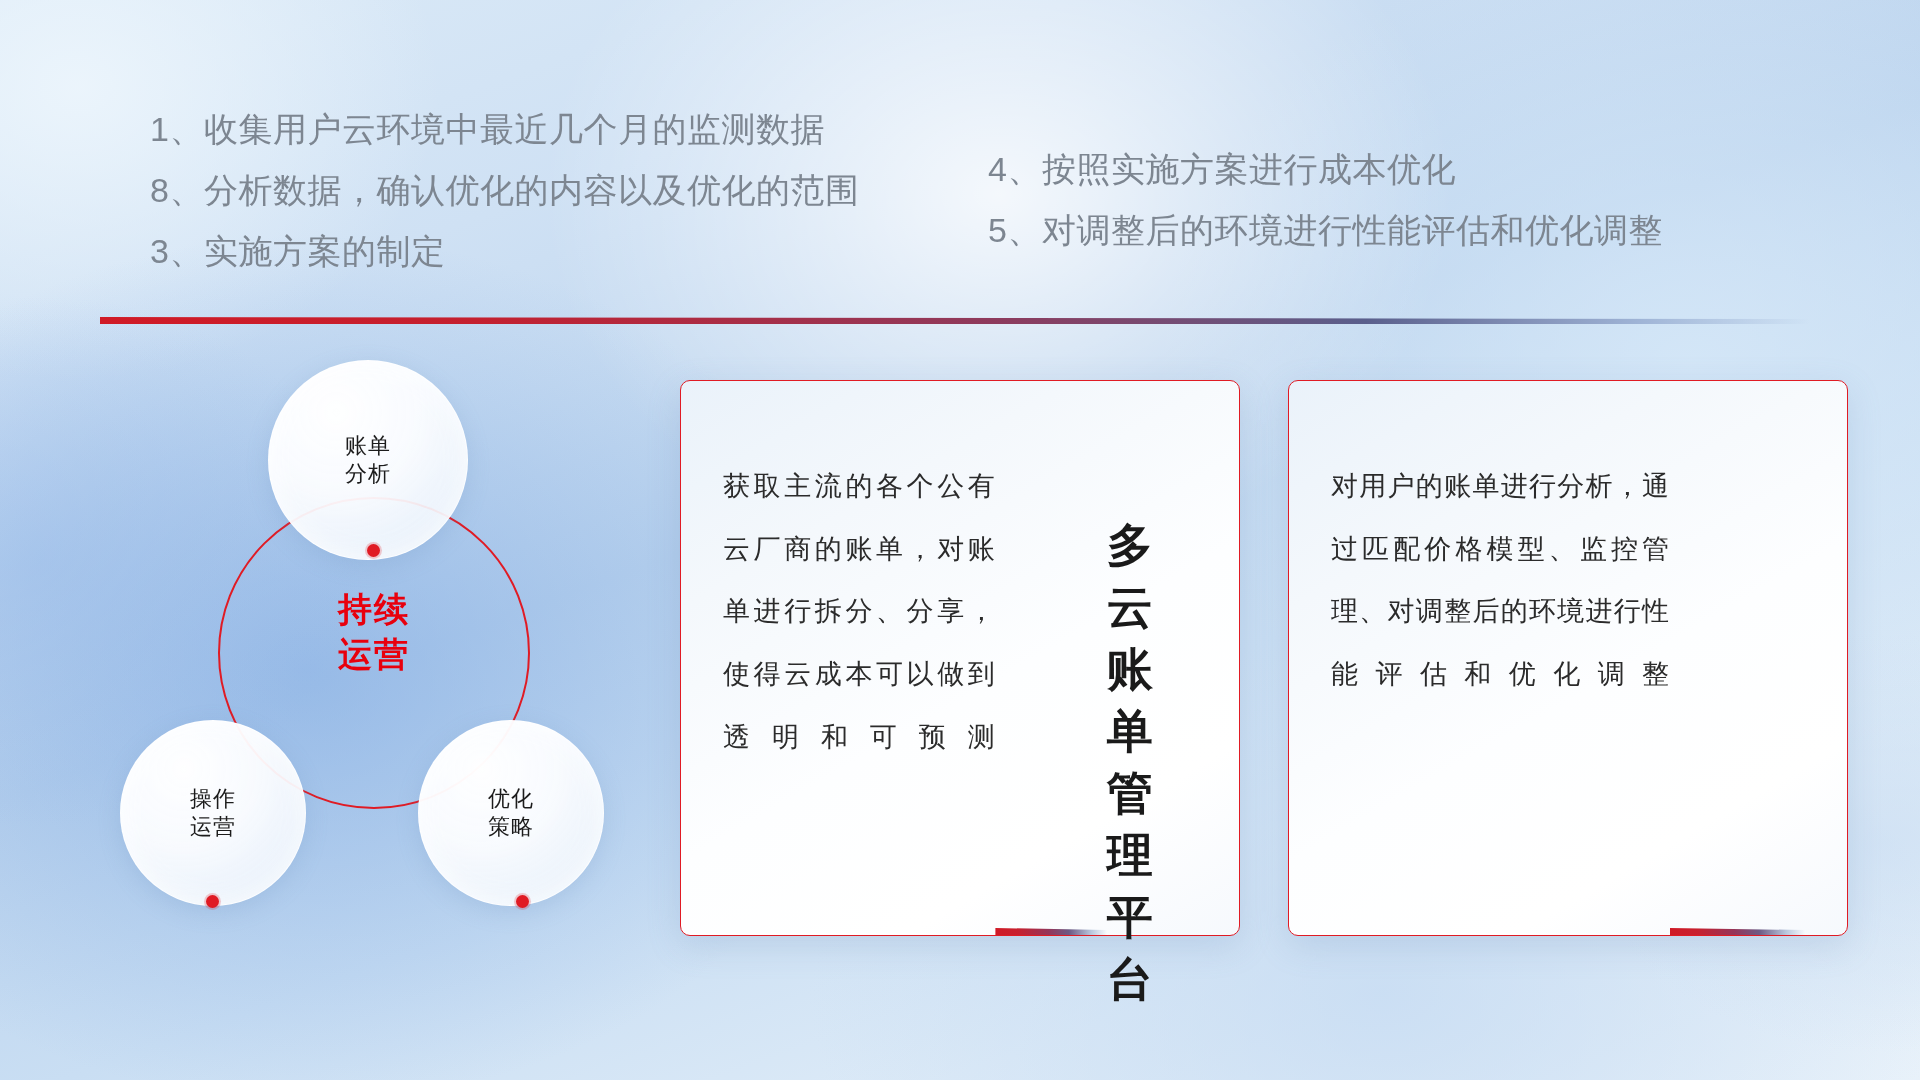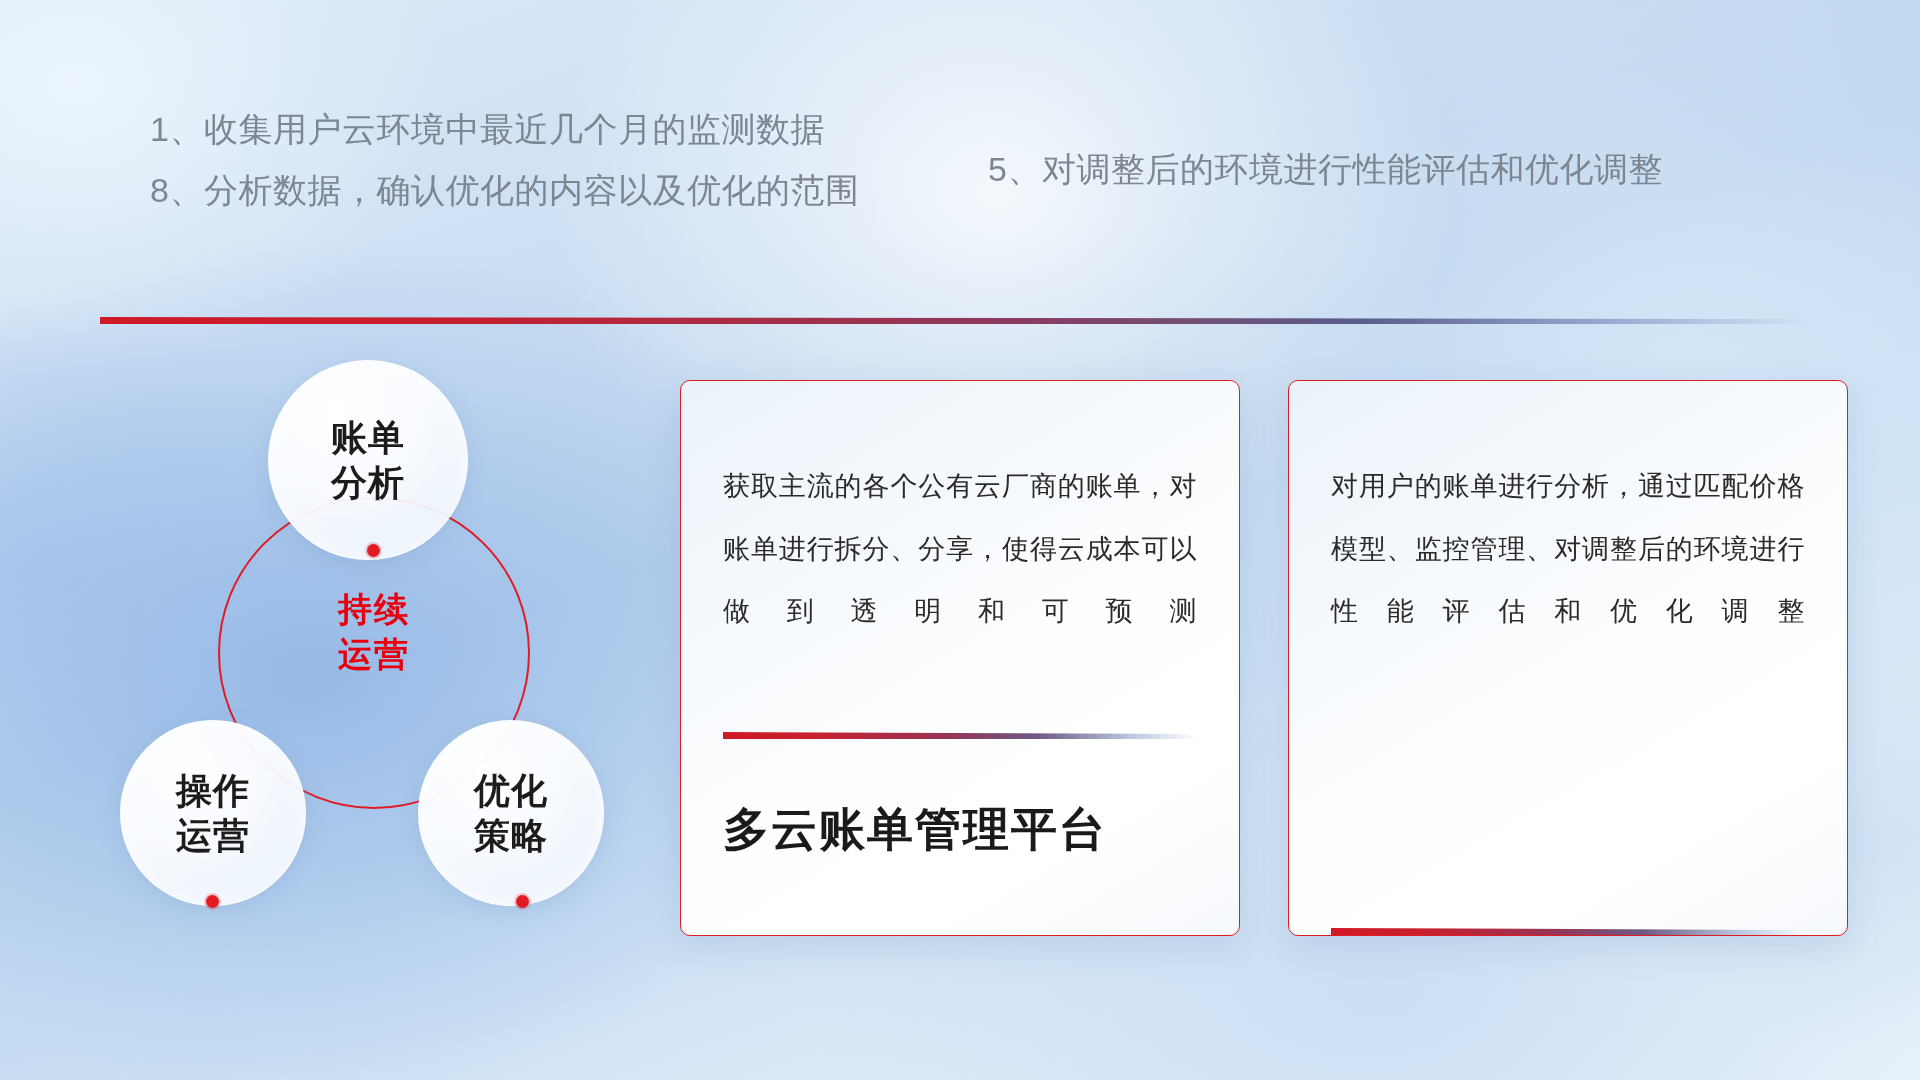--- a/index.html
+++ b/index.html
@@ -51,21 +51,21 @@
   .ring-main { left:118px; top:145px; width:312px; height:312px; }
   .bubble {
     position:absolute; border-radius:50%;
     background:
       radial-gradient(circle at 34% 26%, rgba(255,255,255,0.99) 0%, rgba(252,253,255,0.95) 42%, rgba(231,240,250,0.88) 100%);
     border:1.5px solid rgba(255,255,255,0.9);
     box-shadow:0 6px 22px rgba(110,145,190,0.22), inset 0 0 28px rgba(255,255,255,0.85);
     display:flex; flex-direction:column; align-items:center; justify-content:center;
   }
   .bubble span {
-    color:#1c1c1c; font-size:36px; font-weight:700; line-height:1.26; letter-spacing:1px;
+    color:#1c1c1c; font-size:22px; font-weight:400; line-height:1.26; letter-spacing:1px;
   }
   .bub-top   { left:168px; top:8px;   width:200px; height:200px; }
   .bub-left  { left:20px;  top:368px; width:186px; height:186px; }
   .bub-right { left:318px; top:368px; width:186px; height:186px; }
   .dot {
     position:absolute; width:13px; height:13px; border-radius:50%;
     background:#e01b24; box-shadow:0 0 0 2px rgba(224,27,36,0.22);
   }
   .dot-top   { left:267px; top:192px; }
   .dot-left  { left:106px; top:543px; }
@@ -76,21 +76,21 @@
     line-height:1.32; letter-spacing:2px;
   }
 
   
   .card {
     position:absolute; top:380px; width:560px; height:556px; z-index:6;
     border:1.8px solid #e01b24; border-radius:10px;
     background:linear-gradient(150deg,#eaf2fa 0%,#f4f8fc 26%,#fdfeff 55%,#ffffff 78%,#f6f9fd 100%);
     box-shadow:0 10px 34px rgba(98,134,182,0.20);
     padding:74px 42px 0 42px;
-    display:flex; flex-direction:column;
+    display:flex; flex-direction:row;
   }
   .card-1 { left:680px; }
   .card-2 { left:1288px; }
   .card-body {
     color:#2b2b2b; font-size:27px; line-height:2.32; letter-spacing:0.6px;
     text-align:justify; text-align-last:justify;
   }
   .card-divider {
     margin-top:auto; height:7px; width:100%;
     background:linear-gradient(90deg,#d01a26 0%,#c8202e 20%,#94365a 48%,#6d5a84 66%,#b9c8de 86%,rgba(215,227,240,0) 100%);
@@ -102,23 +102,25 @@
   }
 </style>
 </head>
 <body>
 
 <div id="stage">
 
   <div class="list list-left">
     <div class="list-item">1、收集用户云环境中最近几个月的监测数据</div>
     <div class="list-item">8、分析数据，确认优化的内容以及优化的范围</div>
+    <div class="list-item">3、实施方案的制定</div>
   </div>
 
   <div class="list list-right">
+    <div class="list-item">4、按照实施方案进行成本优化</div>
     <div class="list-item">5、对调整后的环境进行性能评估和优化调整</div>
   </div>
 
   <div class="top-rule"></div>
 
   <div class="venn">
     <div class="ring ring-main"></div>
 
     <div class="venn-center">
       <div>持续</div>

